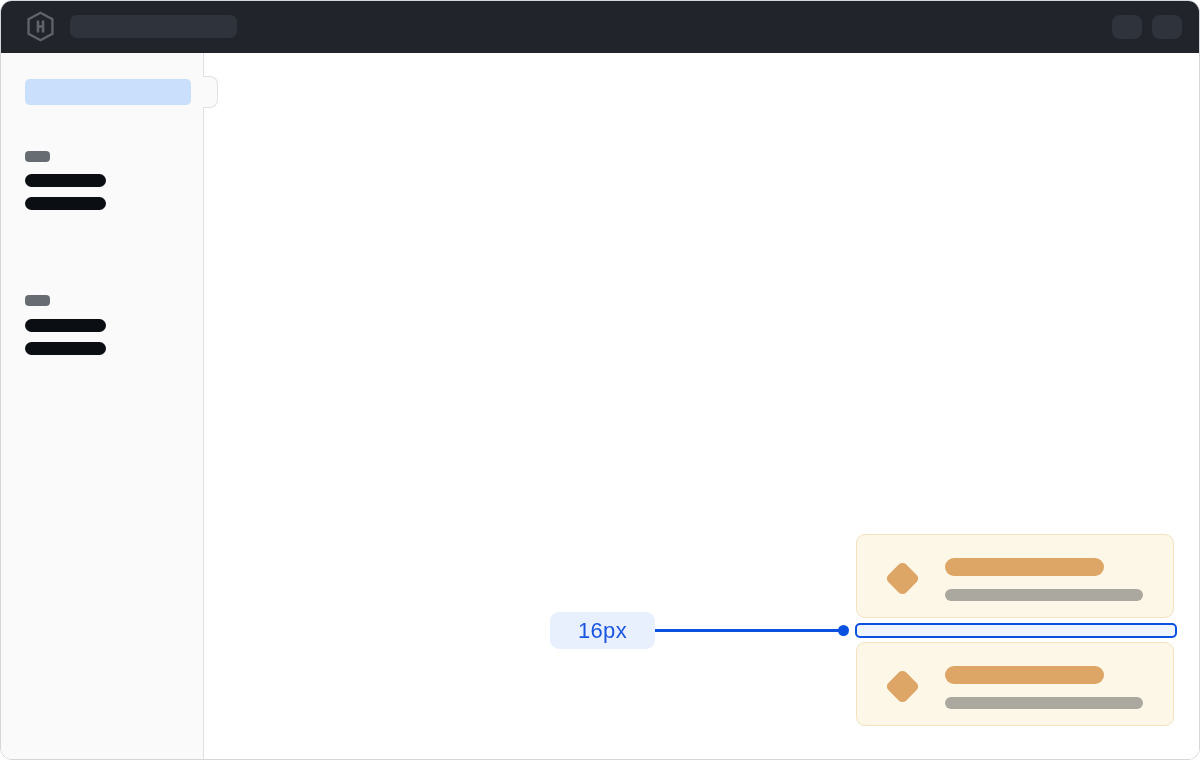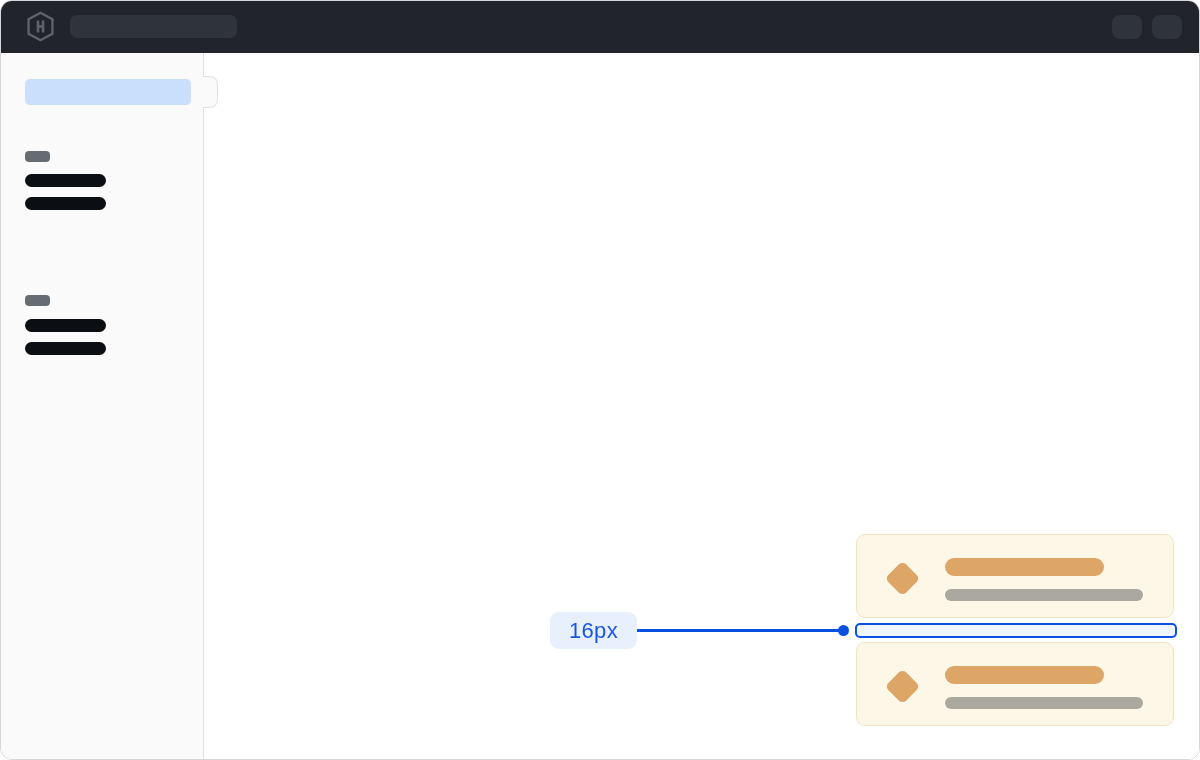--- a/index.html
+++ b/index.html
@@ -157,21 +157,21 @@
   .measure-dot {
     position: absolute;
     left: 633px; top: 572px;
     width: 11px; height: 11px;
     border-radius: 50%;
     background: var(--accent-blue, #0B51DF);
   }
   .measure-label {
     position: absolute;
     left: 345px; top: 559px;
-    width: 87px; height: 37px;
+    width: 105px; height: 37px;
     border-radius: 9px;
     background: var(--annotation-bg, #E8F0FD);
     color: var(--annotation-text, #1A56E0);
     font-size: 22px;
     font-weight: 500;
     line-height: 37px;
     text-align: center;
     letter-spacing: 0.3px;
   }
 </style>

